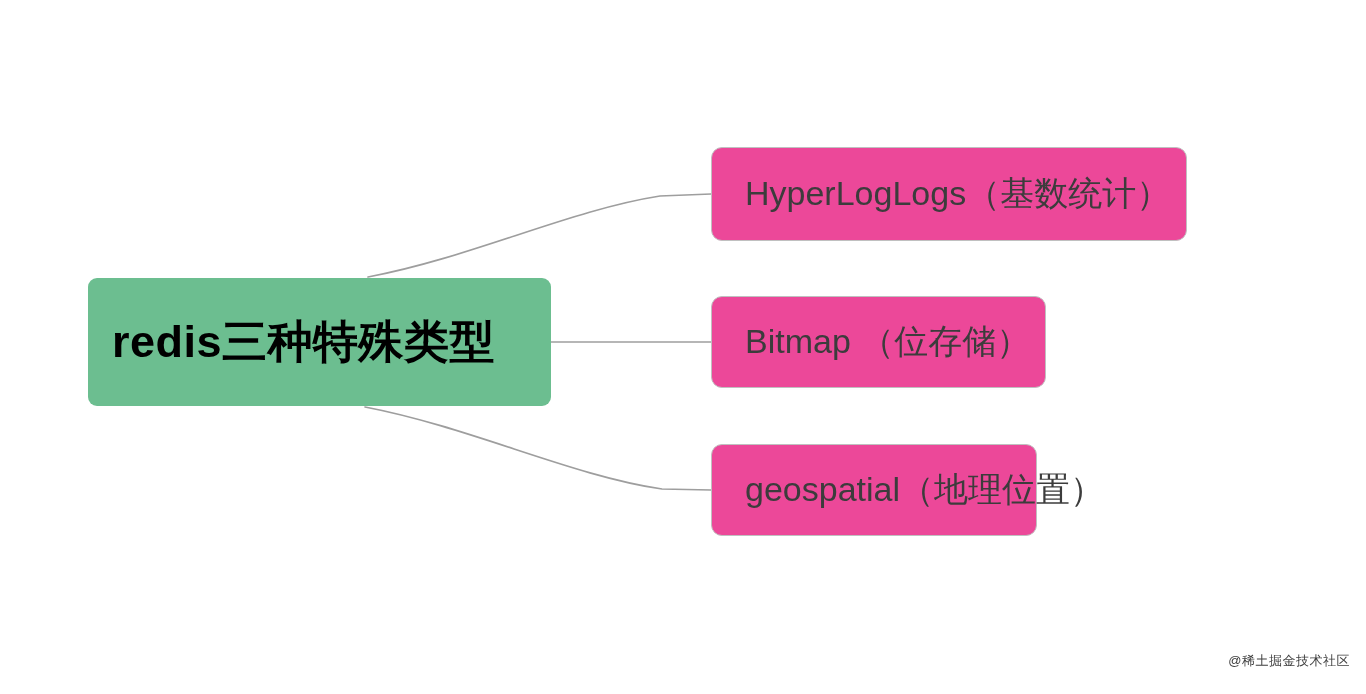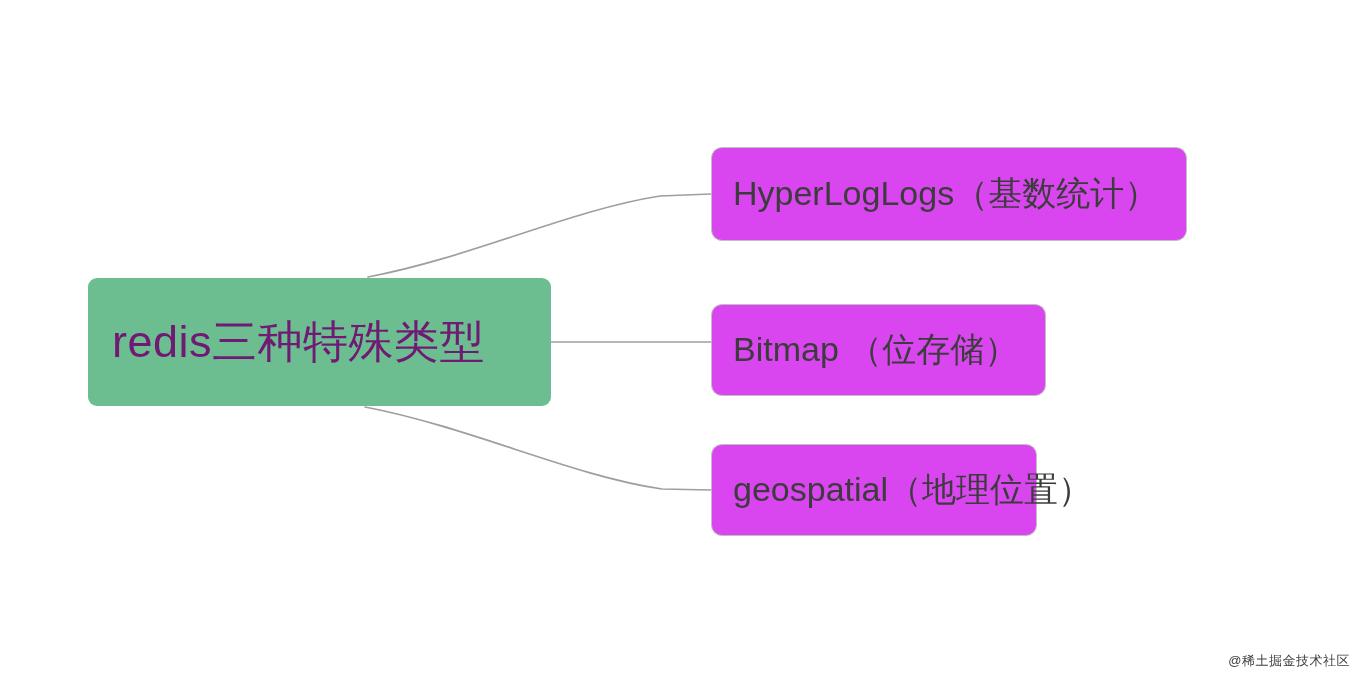--- a/index.html
+++ b/index.html
@@ -34,49 +34,49 @@
   .root-node {
     left: 88px;
     top: 278px;
     width: 463px;
     height: 128px;
     background: #6cbe90;
     border-radius: 9px;
     padding-left: 24px;
   }
   .root-label {
-    color: #701a75;
+    color: #000000;
     font-size: 45px;
     line-height: 1.1;
     letter-spacing: 0.5px;
     white-space: nowrap;
-    font-weight: 400;
+    font-weight: 700;
   }
   .leaf-node {
-    background: #d946ef;
+    background: #ec4899;
     border: 1.6px solid #c0c0c0;
     border-radius: 11px;
-    padding-left: 21px;
+    padding-left: 33px;
   }
   .leaf-label {
     color: #3c3c3c;
     font-size: 34px;
     line-height: 1.15;
     white-space: nowrap;
     font-weight: 400;
   }
   .node-hll {
     left: 711px;
     top: 147px;
     width: 476px;
     height: 94px;
   }
   .node-bitmap {
     left: 711px;
-    top: 304px;
+    top: 296px;
     width: 335px;
     height: 92px;
   }
   .node-geo {
     left: 711px;
     top: 444px;
     width: 326px;
     height: 92px;
   }
   .watermark {

